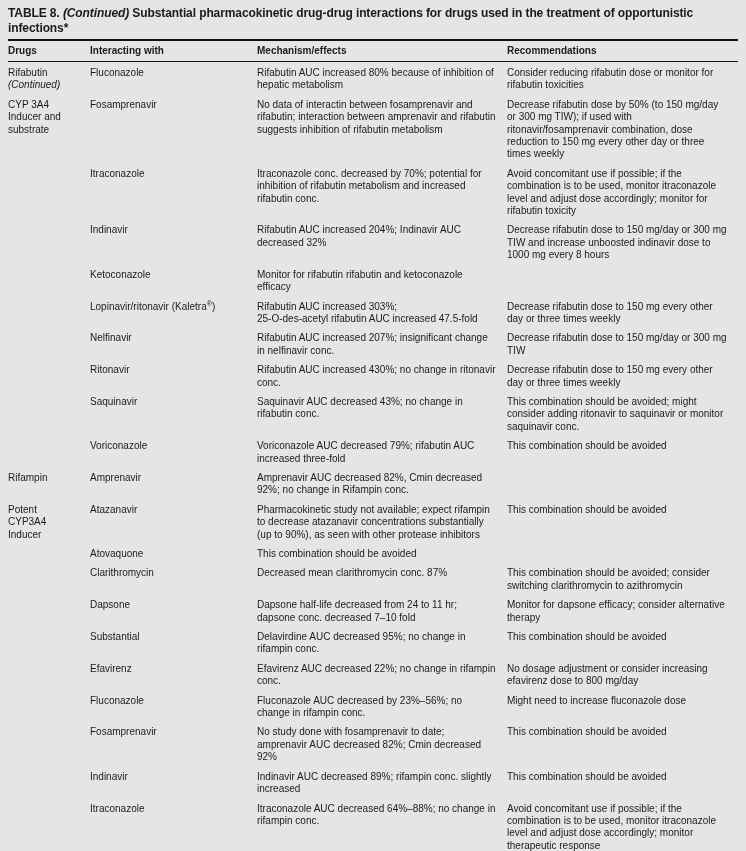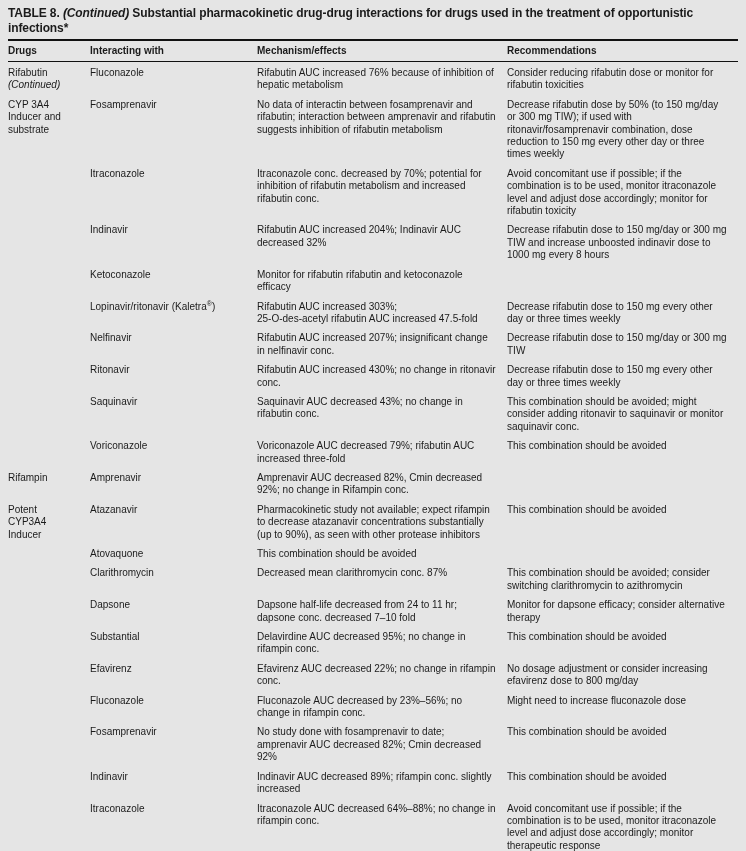--- a/index.html
+++ b/index.html
@@ -83,21 +83,21 @@
     <div class="hc">Recommendations</div>
   </div>
 
   <div class="rule-thin"></div>
 
   <div class="rows" id="rows">
       <div class="grid-row row">
         <div class="cell">Rifabutin
 <i>(Continued)</i></div>
         <div class="cell">Fluconazole</div>
-        <div class="cell">Rifabutin AUC increased 76% because of inhibition of hepatic metabolism</div>
+        <div class="cell">Rifabutin AUC increased 80% because of inhibition of hepatic metabolism</div>
         <div class="cell">Consider reducing rifabutin dose or monitor for rifabutin toxicities</div>
       </div>
       <div class="grid-row row">
         <div class="cell">CYP 3A4
 Inducer and
 substrate</div>
         <div class="cell">Fosamprenavir</div>
         <div class="cell">No data of interactin between fosamprenavir and rifabutin; interaction between amprenavir and rifabutin suggests inhibition of rifabutin metabolism</div>
         <div class="cell">Decrease rifabutin dose by 50% (to 150 mg/day or 300 mg TIW); if used with ritonavir/fosamprenavir combination, dose reduction to 150 mg every other day or three times weekly</div>
       </div>

